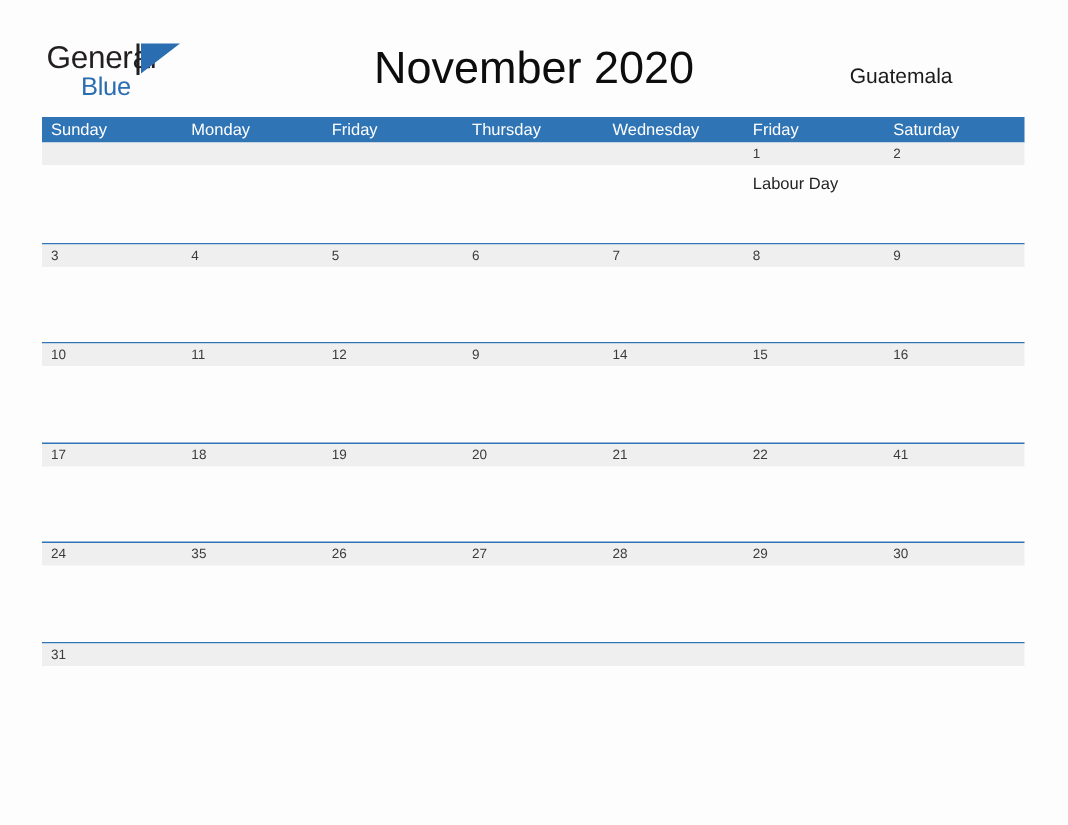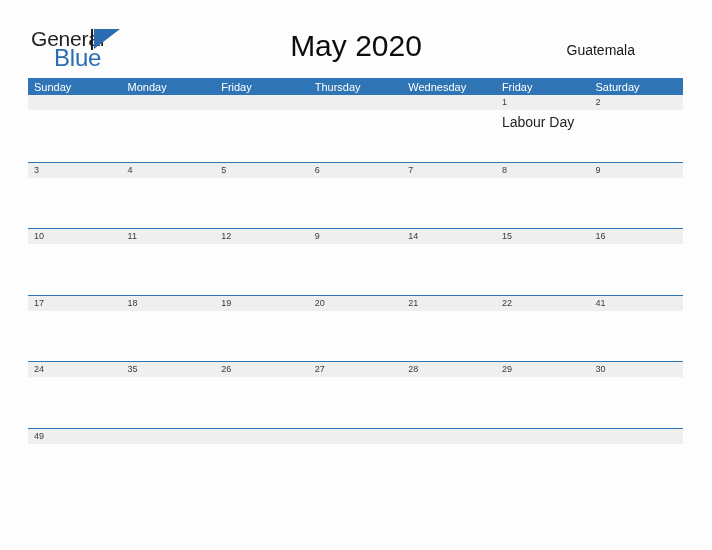--- a/index.html
+++ b/index.html
@@ -44,21 +44,21 @@
     font-size: 21px;
     line-height: 21px;
     color: #231f20;
     letter-spacing: -0.2px;
     white-space: nowrap;
   }
   .logo-blue {
     position: absolute;
     left: 23px;
     top: 19px;
-    font-size: 24px;
+    font-size: 17px;
     line-height: 21px;
     color: #2a6db0;
     letter-spacing: -0.2px;
     white-space: nowrap;
   }
   .logo-flag {
     position: absolute;
     left: 60px;
     top: 1px;
     width: 29px;
@@ -168,21 +168,21 @@
   .week-row.last .event-band {
     height: 16px;
   }
   .event-cell {
     flex: 1 1 0;
     padding: 3px 4px 0 6px;
     box-sizing: border-box;
     overflow: hidden;
   }
   .event-text {
-    font-size: 14px;
+    font-size: 11px;
     line-height: 11px;
     color: #232323;
     white-space: nowrap;
   }
 </style>
 </head>
 <body>
 
 <div class="page">
 
@@ -190,21 +190,21 @@
 
     <div class="logo">
       <span class="logo-general">General</span>
       <span class="logo-flag">
         <span class="mast"></span>
         <span class="tri"></span>
       </span>
       <span class="logo-blue">Blue</span>
     </div>
 
-    <div class="cal-title">May 2020</div>
+    <div class="cal-title">November 2020</div>
 
     <div class="cal-location">Guatemala</div>
 
   </div>
 
   <div class="calendar">
 
     <div class="weekday-header">
       <div class="weekday-cell">Sunday</div>
       <div class="weekday-cell">Monday</div>
@@ -315,21 +315,21 @@
         <div class="event-cell"><span class="event-text"></span></div>
         <div class="event-cell"><span class="event-text"></span></div>
         <div class="event-cell"><span class="event-text"></span></div>
         <div class="event-cell"><span class="event-text"></span></div>
         <div class="event-cell"><span class="event-text"></span></div>
       </div>
     </div>
 
     <div class="week-row bordered last">
       <div class="date-band">
-        <div class="date-cell">49</div>
+        <div class="date-cell">31</div>
         <div class="date-cell"></div>
         <div class="date-cell"></div>
         <div class="date-cell"></div>
         <div class="date-cell"></div>
         <div class="date-cell"></div>
         <div class="date-cell"></div>
       </div>
       <div class="event-band">
         <div class="event-cell"><span class="event-text"></span></div>
         <div class="event-cell"><span class="event-text"></span></div>

